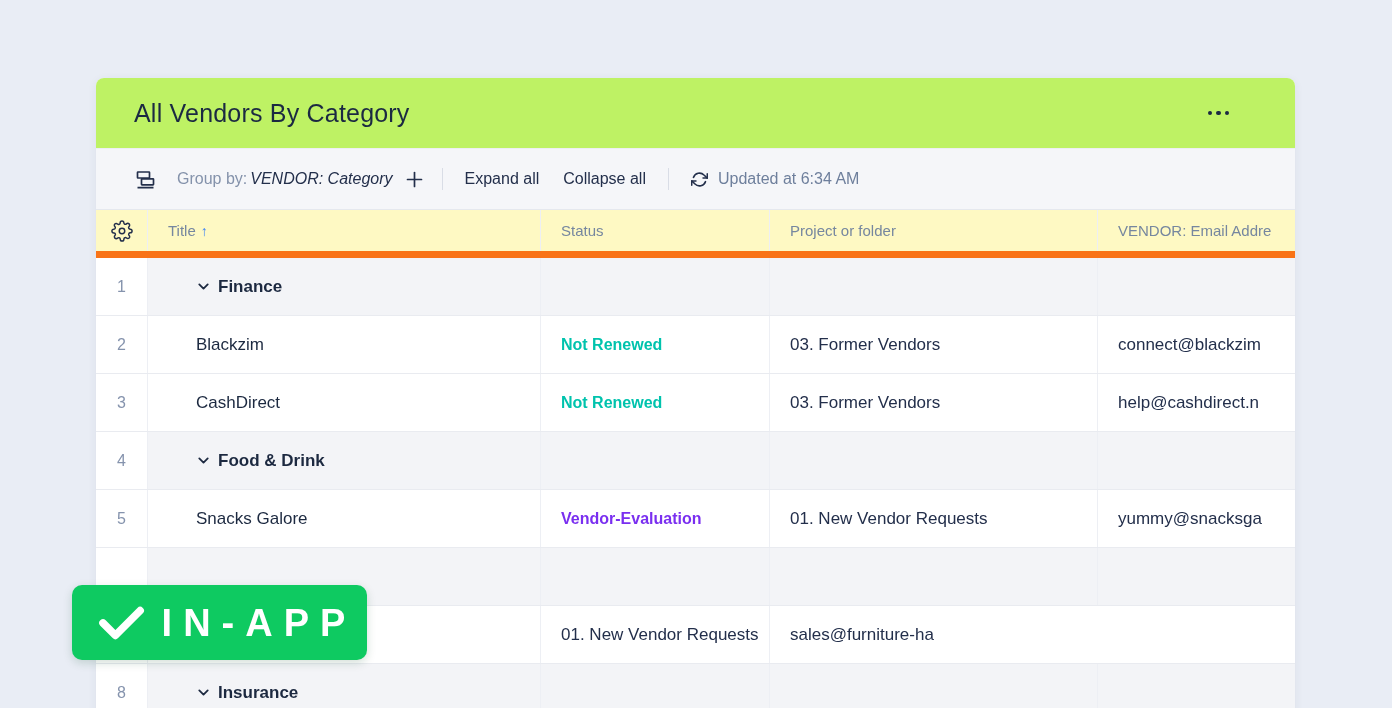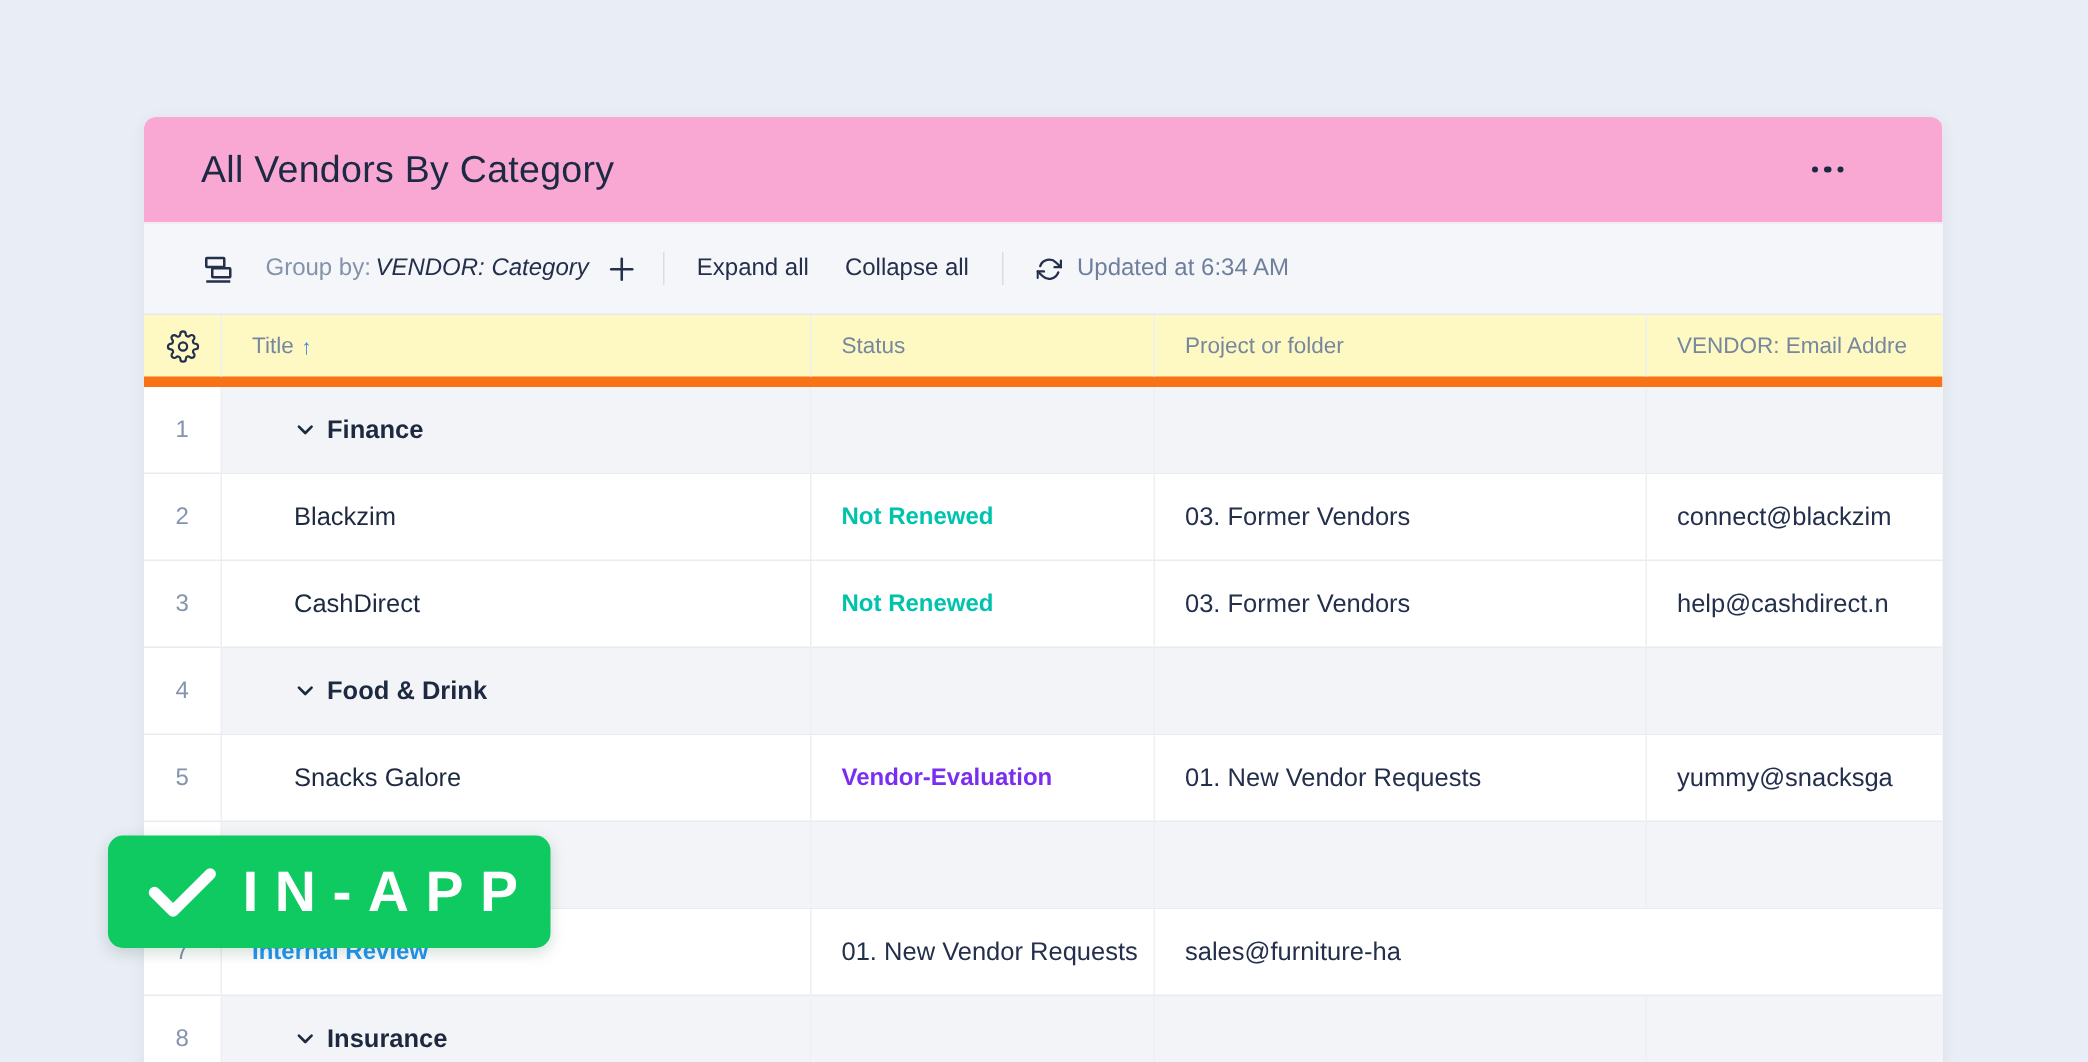--- a/index.html
+++ b/index.html
@@ -10,21 +10,21 @@
     position:relative;
     overflow:hidden;
   }
   .card {
     position:absolute; left:96px; top:78px; width:1199px; height:644px;
     background:#ffffff; border-radius:8px 8px 0 0;
     box-shadow:0 2px 10px rgba(40,55,90,.07);
     overflow:hidden;
   }
   .card-header {
-    height:71px; background:#f9a8d4;
+    height:71px; background:#bef264;
     display:flex; align-items:center; justify-content:space-between;
     padding:0 64px 0 38px;
     border-bottom:1px solid #edeff3;
     gap:20px;
   }
   .card-title { font-size:25px; font-weight:500; color:#1b2942; letter-spacing:.2px; }
   .menu-btn { display:flex; gap:4px; cursor:pointer; padding:8px 2px; align-items:center; }
   .menu-btn .dot { width:4.5px; height:4.5px; border-radius:50%; background:#1b2942; }
 
   .toolbar {
@@ -65,21 +65,21 @@
   .cell.last { border-right:none;align-items:center; }
   .numcell { justify-content:center; padding:0; color:#8593ad; font-size:16px; }
   .titlecell { padding-left:48px; }
   .gbg { background:#f3f4f7; }
   .gtitle { font-weight:700; color:#1c2940; margin-left:7px; font-size:17px; }
   .ititle { color:#1c2940; }
   .status { font-weight:700; font-size:16px; }
   .chev { width:15px; height:15px; flex:0 0 auto; cursor:pointer; }
 
   .badge {
-    position:absolute; left:72px; top:557px; width:295px; height:75px;
+    position:absolute; left:72px; top:585px; width:295px; height:75px;
     border-radius:10px; z-index:10;
     display:flex; align-items:center; justify-content:center;
     box-shadow:0 3px 10px rgba(10,80,40,.18);
   }
   .badge-check { width:54px; height:54px; margin-right:14px; flex:0 0 auto; }
   .badge-label {
     color:#fff; font-size:38px; font-weight:700;
     letter-spacing:11px; margin-right:-11px; line-height:1;
   }
 </style>

